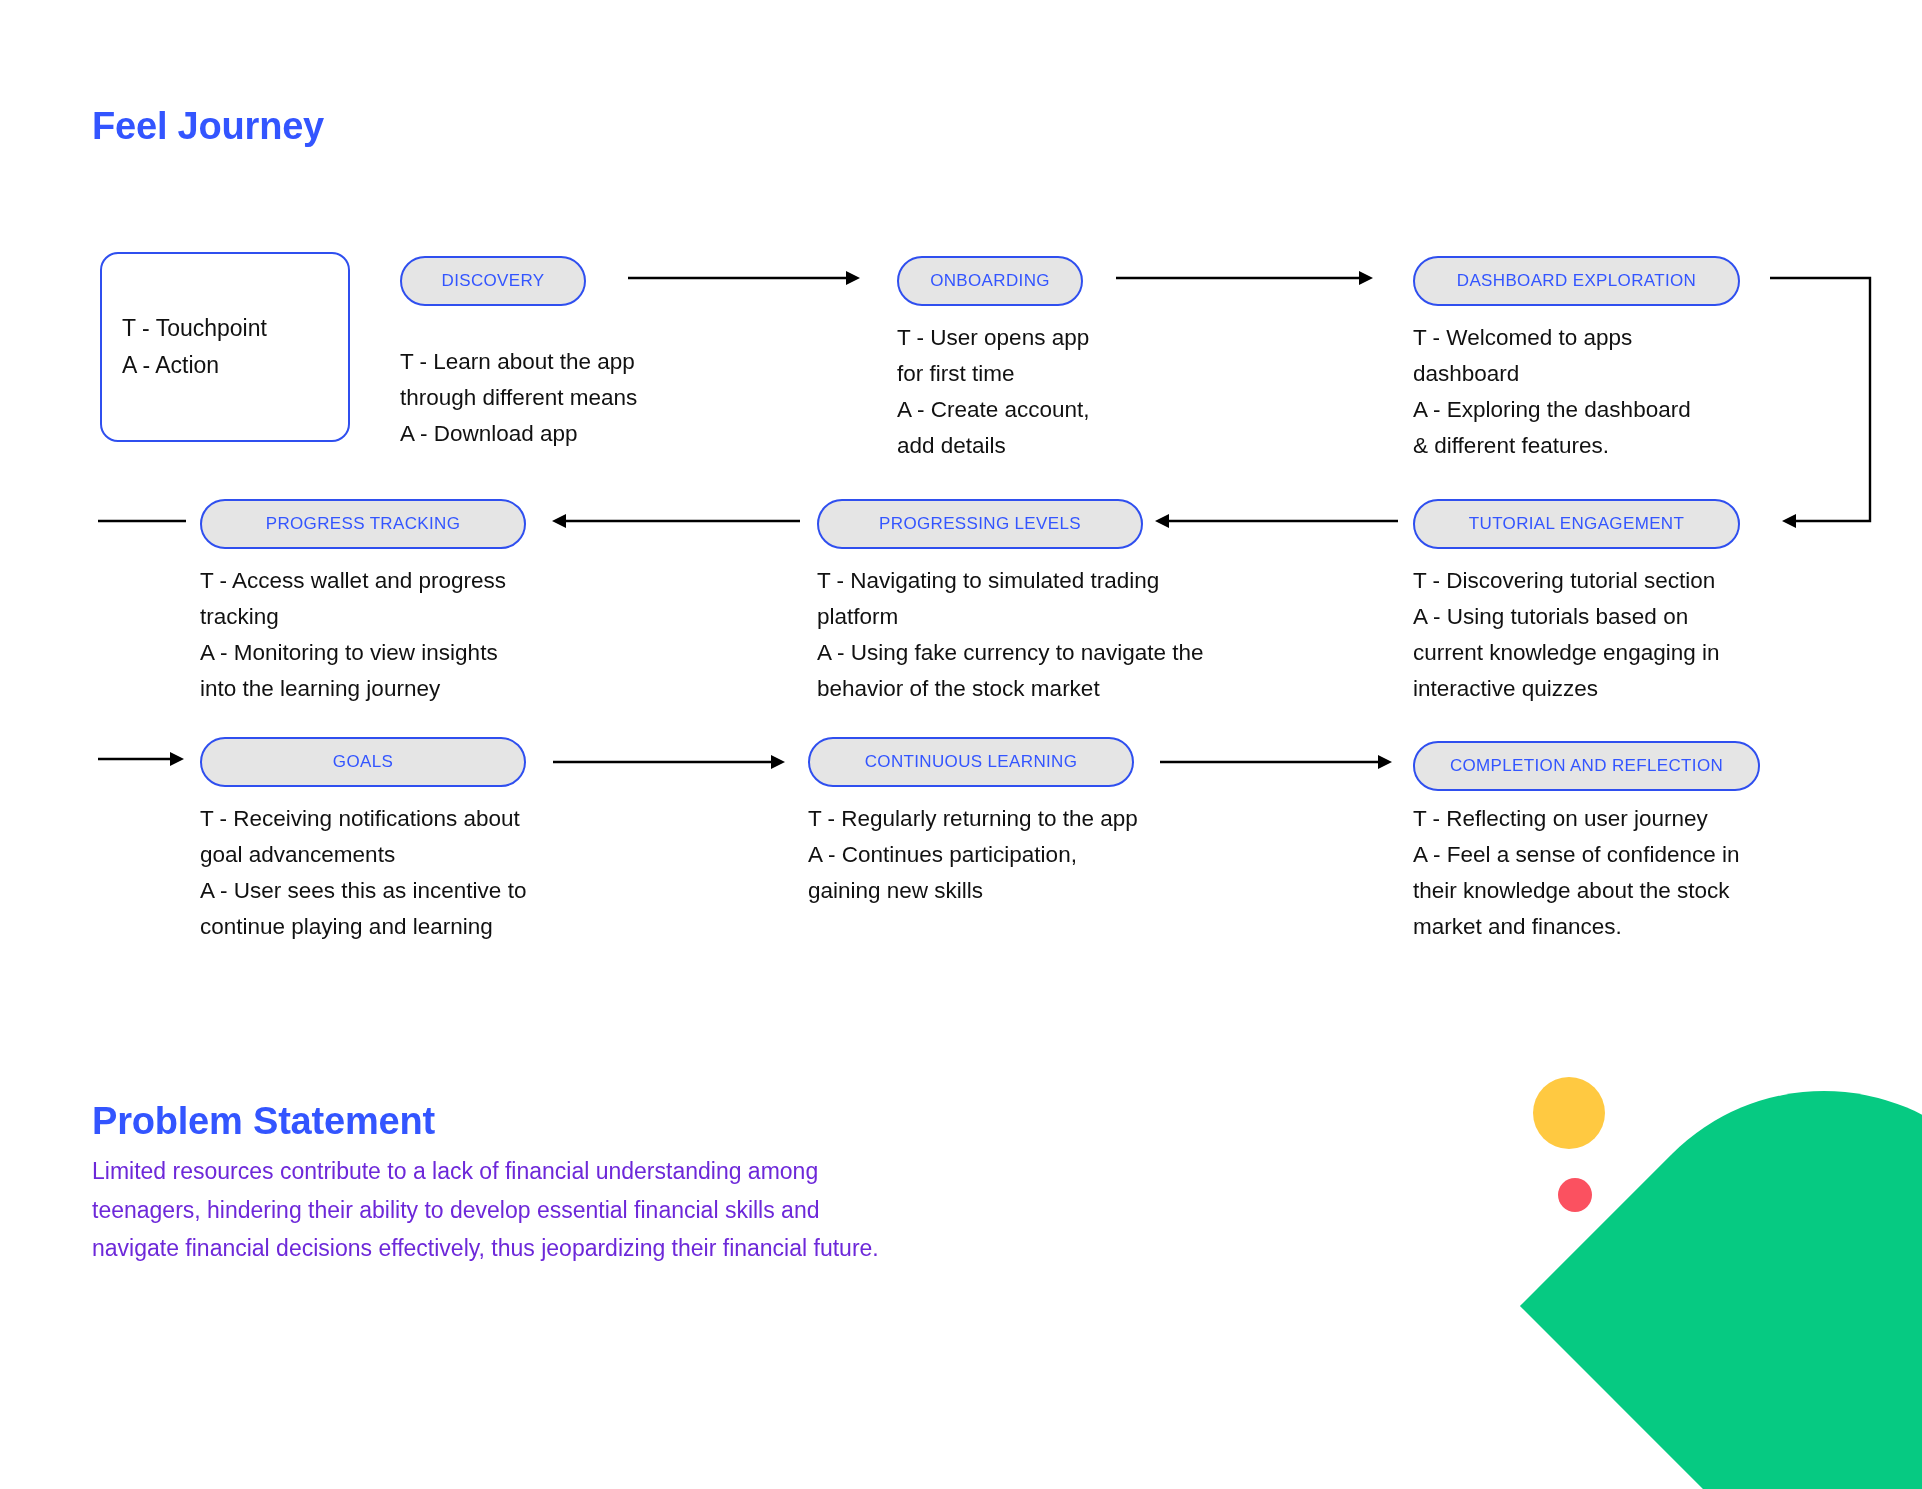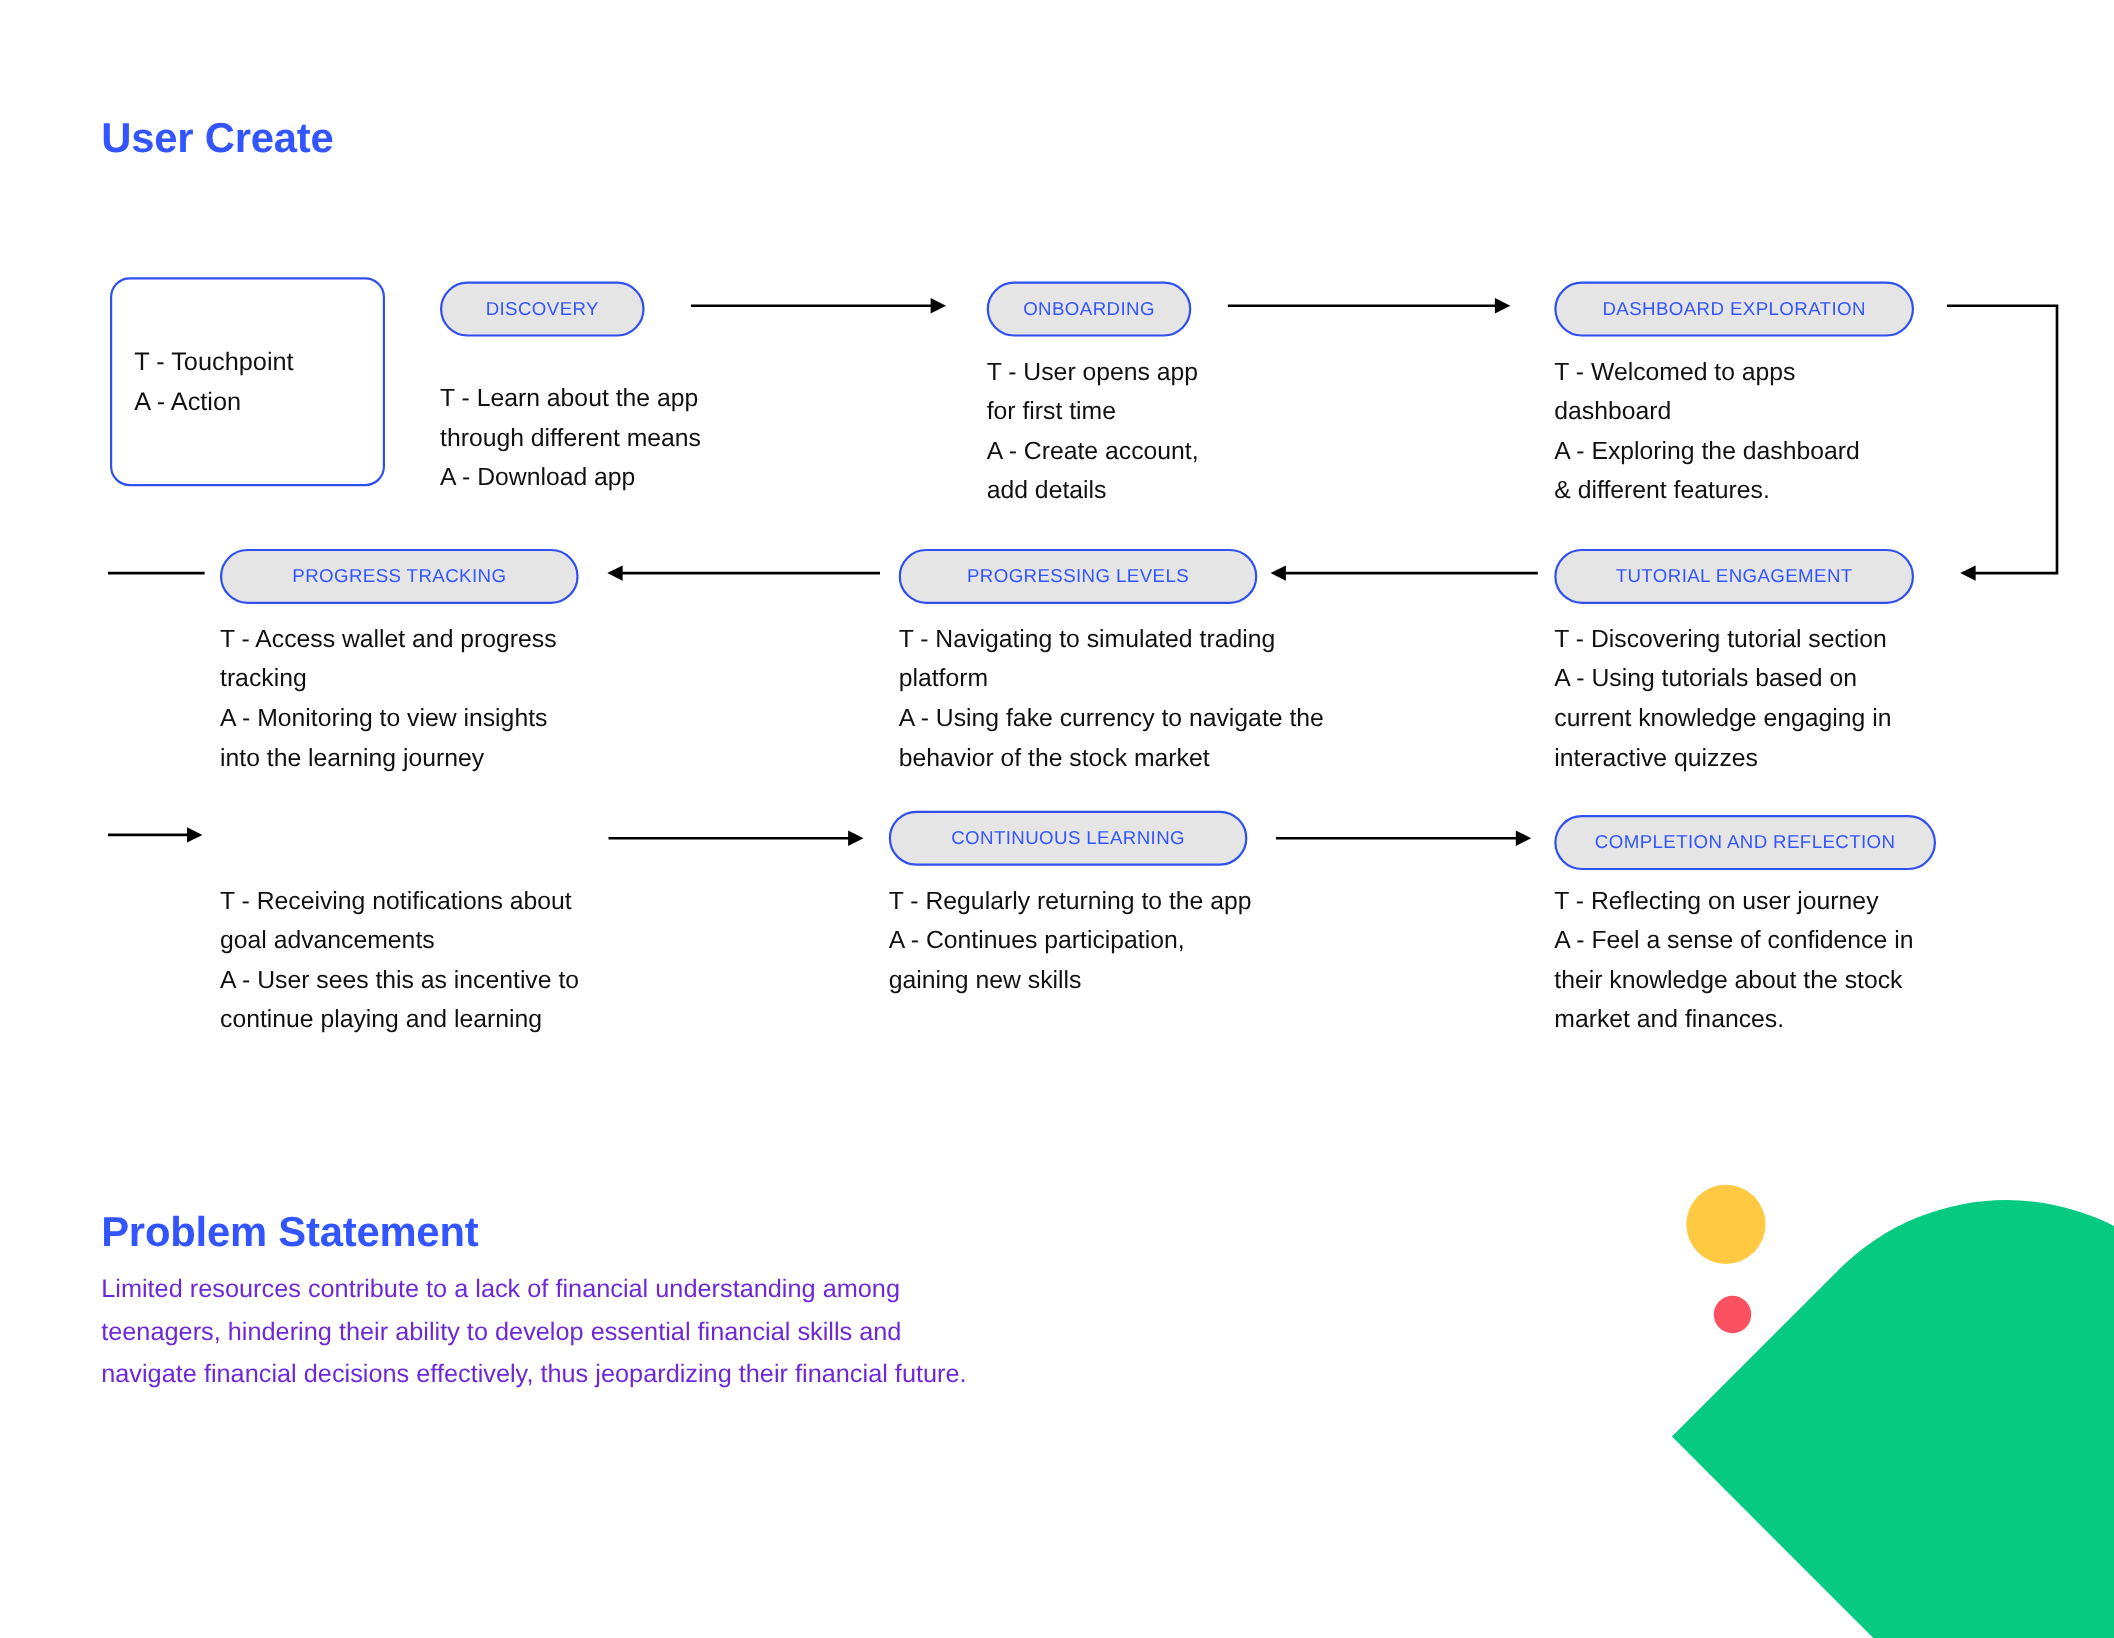--- a/index.html
+++ b/index.html
@@ -105,21 +105,21 @@
     border-radius: 430px 0 0 430px;
     transform: rotate(135deg);
     transform-origin: 50% 50%;
   }
 </style>
 </head>
 <body>
 
 <div class="page">
 
-  <h1 class="section-title" id="user-journey-title">User Create</h1>
+  <h1 class="section-title" id="user-journey-title">Feel Journey</h1>
 
   <div class="legend-box">
     <div class="legend-line">T - Touchpoint</div>
     <div class="legend-line">A - Action</div>
   </div>
 
   <div class="pill" style="left:400px; top:256px; width:186px;">DISCOVERY</div>
   <div class="stage-body" style="left:400px; top:320px; width:300px;margin-top:24px;">T - Learn about the app
 through different means
 A - Download app</div>
@@ -176,20 +176,21 @@
   <svg class="conn" style="left:552px; top:509px;" width="250" height="24">
     <line x1="12" y1="12" x2="248" y2="12"></line>
     <polygon points="0,12 14,5 14,19"></polygon>
   </svg>
 
   <svg class="conn" style="left:1155px; top:509px;" width="245" height="24">
     <line x1="12" y1="12" x2="243" y2="12"></line>
     <polygon points="0,12 14,5 14,19"></polygon>
   </svg>
 
+  <div class="pill" style="left:200px; top:737px; width:326px;">GOALS</div>
   <div class="stage-body" style="left:200px; top:801px; width:420px;">T - Receiving notifications about
 goal advancements
 A - User sees this as incentive to
 continue playing and learning</div>
 
   <div class="pill" style="left:808px; top:737px; width:326px;">CONTINUOUS LEARNING</div>
   <div class="stage-body" style="left:808px; top:801px; width:430px;">T - Regularly returning to the app
 A - Continues participation,
 gaining new skills</div>
 

